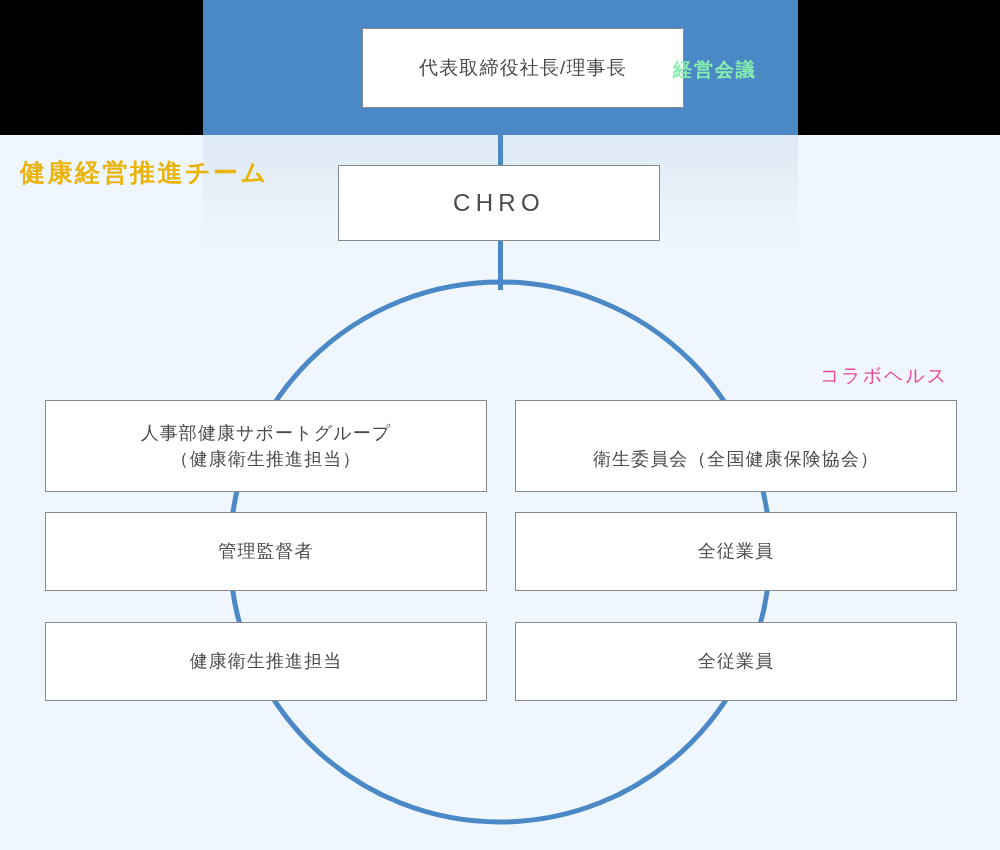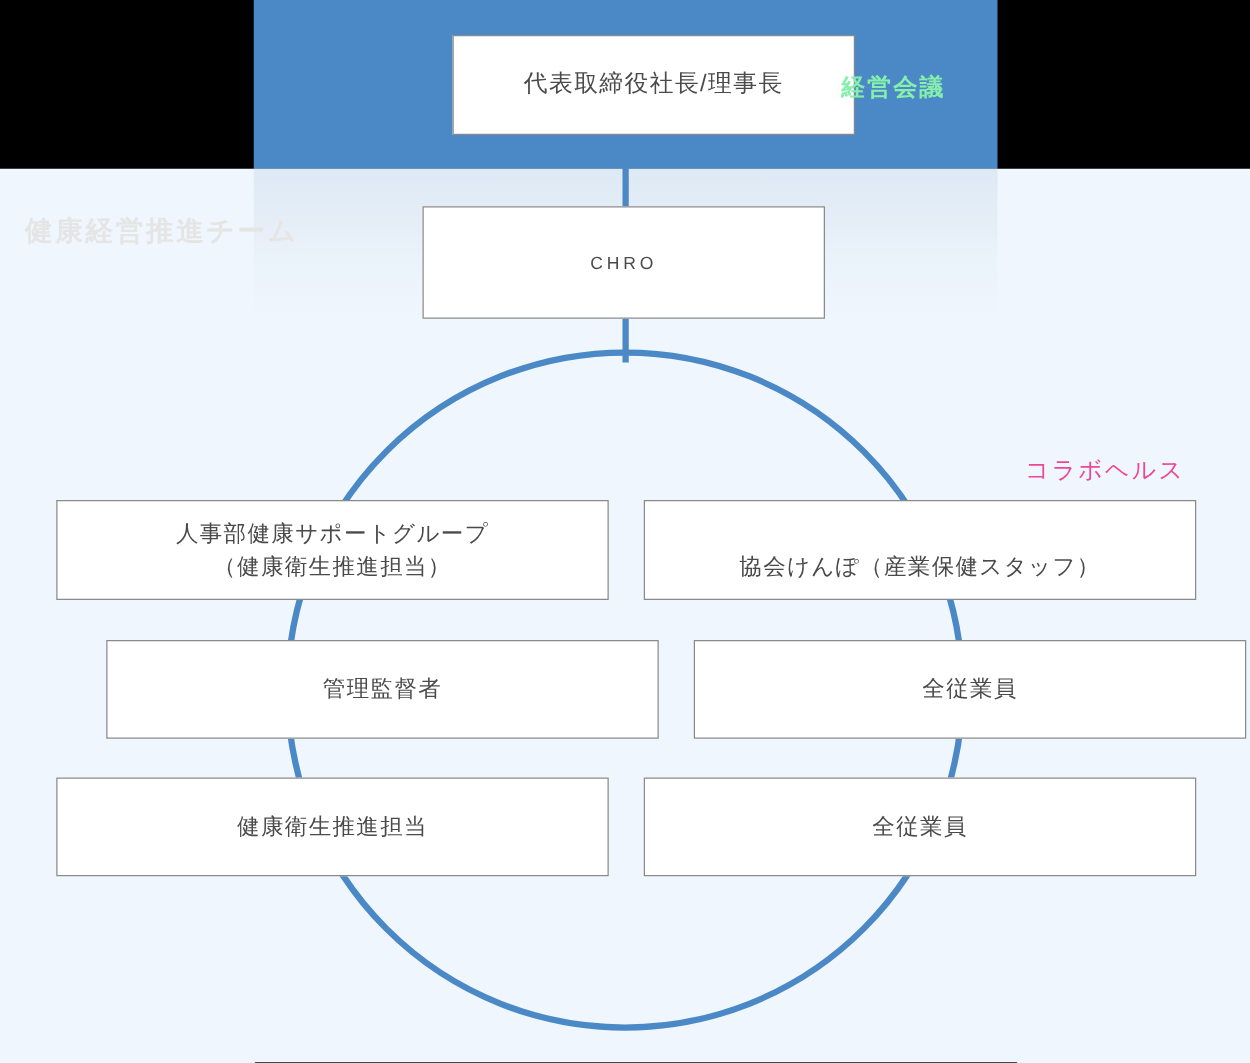--- a/index.html
+++ b/index.html
@@ -77,52 +77,52 @@
     letter-spacing: 0.06em;
   }
   .box-president {
     left: 338px; top: 28px;
     width: 322px; height: 80px;
     font-size: 19px;
     margin-left: 24px;
   }
   .box-chro {
     left: 338px; top: 165px;
-    width: 322px; height: 90px;
-    font-size: 14px;
+    width: 322px; height: 76px;
+    font-size: 24px;
     letter-spacing: 0.22em;
   }
   .box-row {
     width: 442px;
     font-size: 18px;
   }
   .col-left  { left: 45px; }
   .col-right { left: 515px; }
-  .row-1 { top: 400px; height: 80px; align-items: center; }
-  .row-2 { top: 512px; height: 79px; margin-left: 40px; }
+  .row-1 { top: 400px; height: 92px; align-items: center; }
+  .row-2 { top: 512px; height: 79px; }
   .row-3 { top: 622px; height: 79px; }
 
   .box span.lines { display: block; }
 
   
   .label {
     position: absolute;
     font-weight: bold;
     letter-spacing: 0.1em;
     white-space: nowrap;
   }
   .label-keiei {
     left: 673px; top: 57px;
     font-size: 19px;
     color: #86efac;
   }
   .label-team {
-    left: 20px; top: 170px;
-    font-size: 22px;
-    color: #e5e5e5;
+    left: 20px; top: 156px;
+    font-size: 25px;
+    color: #eab308;
   }
   .label-collabo {
     left: 820px; top: 363px;
     font-size: 19px;
     color: #ec4899;
     font-weight: normal;
   }
 </style>
 </head>
 <body>
@@ -154,21 +154,21 @@
 
   <div class="box box-row col-left row-1">
     <span class="lines">
       <span>人事部健康サポートグループ</span><br>
       <span>（健康衛生推進担当）</span>
     </span>
   </div>
   <div class="box box-row col-right row-1">
     <span class="lines">
       <br>
-      <span>協会けんぽ（産業保健スタッフ）</span>
+      <span>衛生委員会（全国健康保険協会）</span>
     </span>
   </div>
 
   <div class="box box-row col-left row-2">
     <span>管理監督者</span>
   </div>
   <div class="box box-row col-right row-2">
     <span>全従業員</span>
   </div>
 

